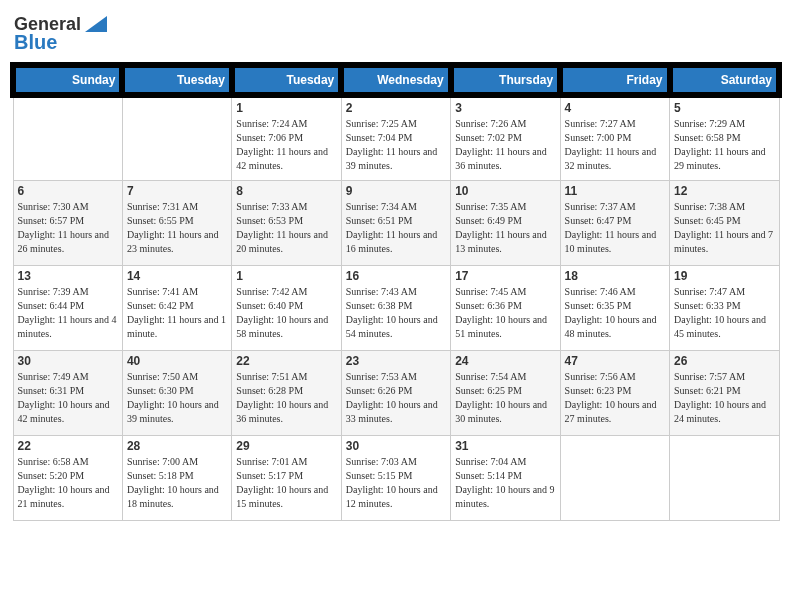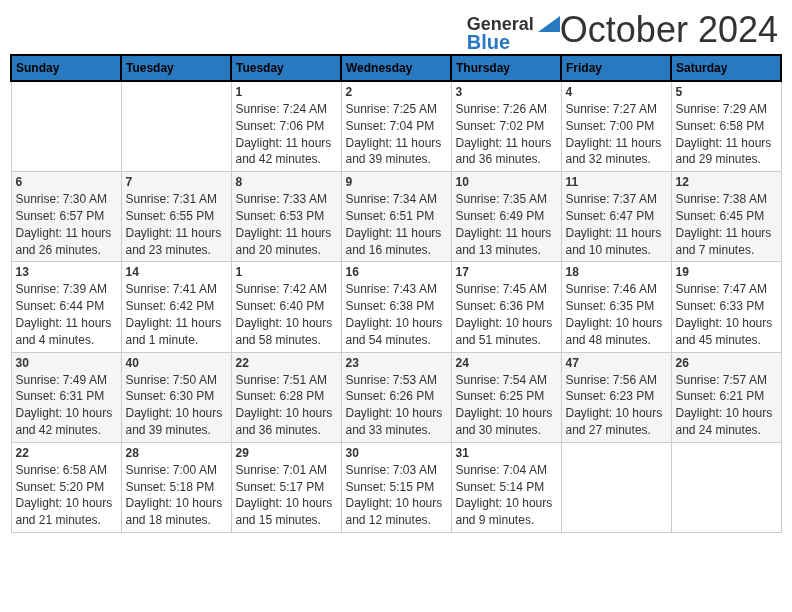--- a/index.html
+++ b/index.html
@@ -5,23 +5,23 @@
     * { margin: 0; padding: 0; box-sizing: border-box; }
     body {
       font-family: Arial, sans-serif;
       background: #fff;
       width: 792px;
       min-height: 612px;
       padding: 10px;
     }
     .header {
       display: flex;
-      justify-content: flex-end;
+      justify-content: flex-start;
       align-items: flex-start;
-      margin-bottom: 0;
+      margin-bottom: 8px;
       padding: 0 4px;
     }
     .logo {
       display: flex;
       flex-direction: column;
       align-items: flex-start;
       margin-top: 4px;
     }
     .logo-row {
       display: flex;
@@ -41,44 +41,45 @@
       font-size: 14px;
       color: #555;
     }
     table {
       width: 100%;
       border-collapse: collapse;
       table-layout: fixed;
     }
     th {
       background-color: #2979c0;
-      color: #000000;
-      text-align: left;
+      color: #ffffff;
+      text-align: right;
       padding: 5px 4px;
       font-size: 12px;
       font-weight: bold;
-      border: 2px solid #000000;
+      border: 6px solid #000000;
     }
     td {
       border: 1px solid #ccc;
       vertical-align: top;
       padding: 3px 4px;
       font-size: 10px;
       color: #333;
       height: 85px;
     }
     .day-num {
       font-size: 12px;
       font-weight: bold;
       display: block;
       margin-bottom: 2px;
     }
     .day-info {
       line-height: 1.4;
-      font-size: 12px;
+      font-size: 10px;
+      font-family: Liberation Serif, serif;
     }
     tr:nth-child(even) td {
       background-color: #f5f5f5;
     }
     tr:nth-child(odd) td {
       background-color: #fff;
     }
     .empty-cell {
       background-color: #fff !important;
     }
@@ -90,21 +91,20 @@
   <div class="logo">
     <div class="logo-row">
       <span style="font-size:18px;font-weight:bold;color:#333;">General</span>
       <svg width="22" height="16" viewBox="0 0 22 16" style="margin-left:2px;margin-top:-2px;">
         <polygon points="0,16 22,0 22,16" fill="#2979c0"></polygon>
       </svg>
     </div>
     <span style="font-size:20px;font-weight:bold;color:#2979c0;margin-top:-4px;">Blue</span>
   </div>
   <div class="title-area">
-    <div class="month-title">October 2024</div>
   </div>
 </div>
 
 <table>
   <thead>
     <tr>
       <th>Sunday</th>
       <th>Tuesday</th>
       <th>Tuesday</th>
       <th>Wednesday</th>

